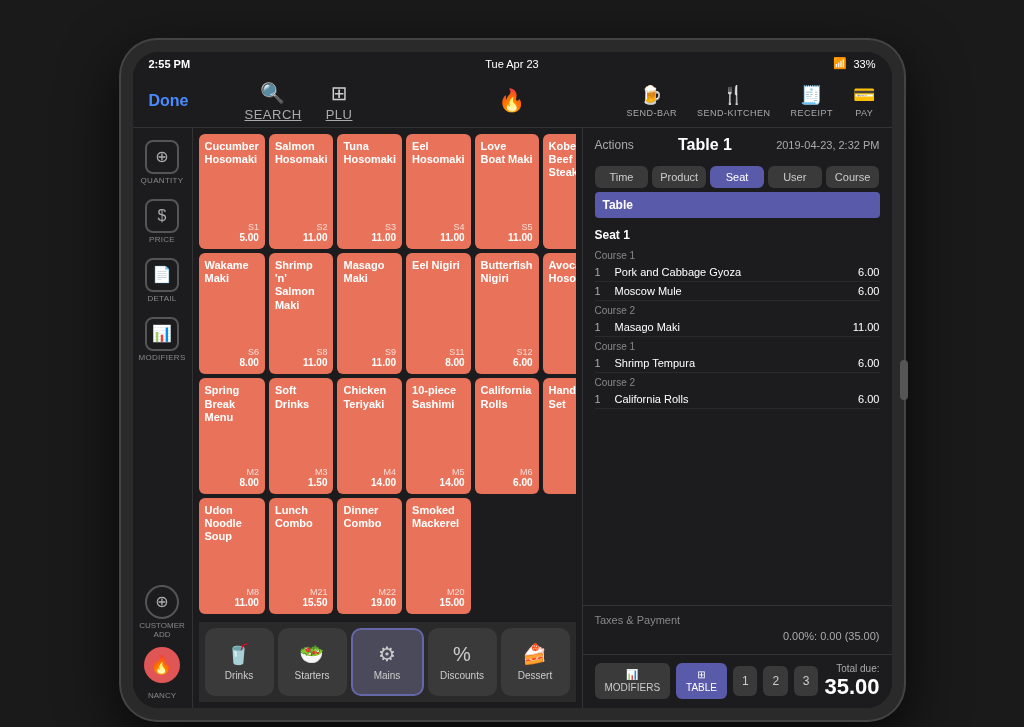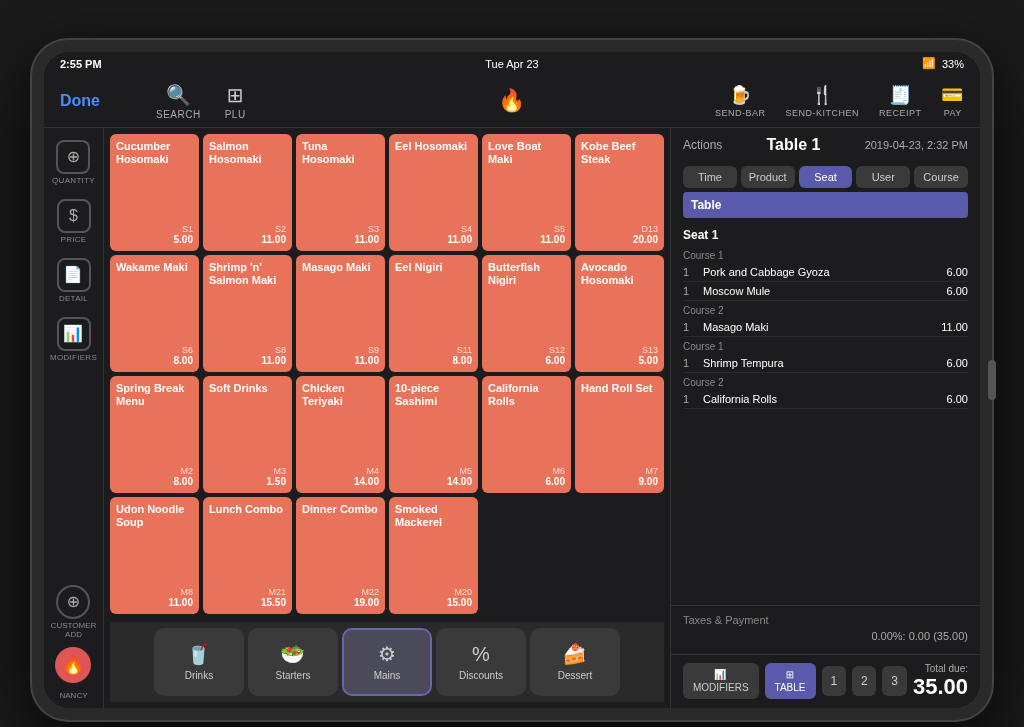--- a/index.html
+++ b/index.html
@@ -7,21 +7,21 @@
       background: #1a1a1a;
       display: flex;
       justify-content: center;
       align-items: center;
       width: 1024px;
       height: 727px;
       font-family: -apple-system, BlinkMacSystemFont, 'Helvetica Neue', Arial, sans-serif;
       overflow: hidden;
     }
     .device {
-      width: 960px;
+      width: 783px;
       height: 680px;
       background: #2a2a2a;
       border-radius: 36px;
       padding: 12px;
       box-shadow: 0 0 0 2px #444, 0 20px 60px rgba(0,0,0,0.8);
       position: relative;
       margin-top: 32px;
     }
     .device-inner {
       width: 100%;
@@ -69,21 +69,21 @@
     }
     .top-icon-item {
       display: flex;
       flex-direction: column;
       align-items: center;
       gap: 2px;
       cursor: pointer;
       color: #aaa;
     }
     .top-icon-item .icon-sym { font-size: 20px; color: #ccc; }
-    .top-icon-item .icon-lbl { font-size: 10px; letter-spacing: 0.5px; }
+    .top-icon-item .icon-lbl { font-size: 13px; letter-spacing: 0.5px; text-decoration: underline; }
     .brand-logo {
       position: absolute;
       left: 50%;
       transform: translateX(-50%);
       color: #e05555;
       font-size: 22px;
     }
     .top-right-icons {
       margin-left: auto;
       display: flex;

